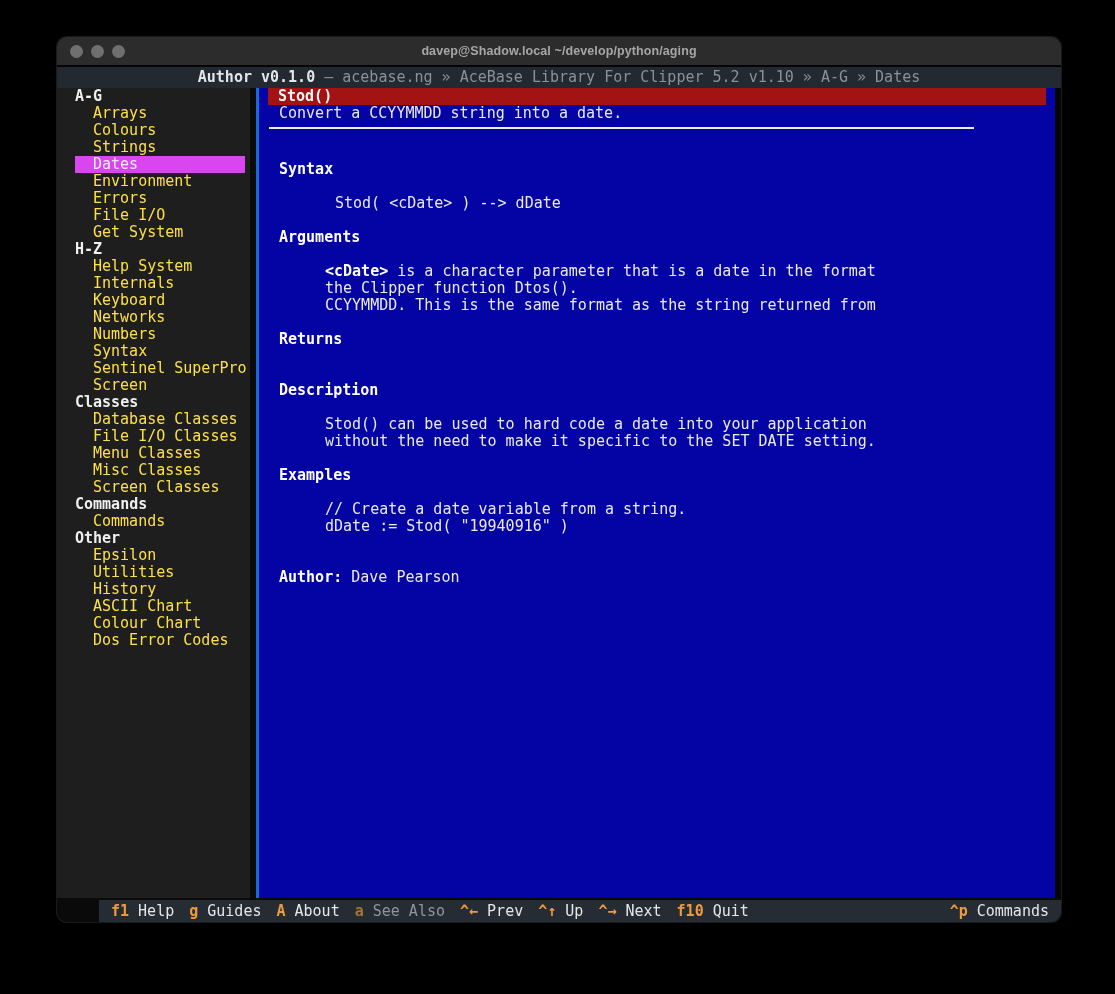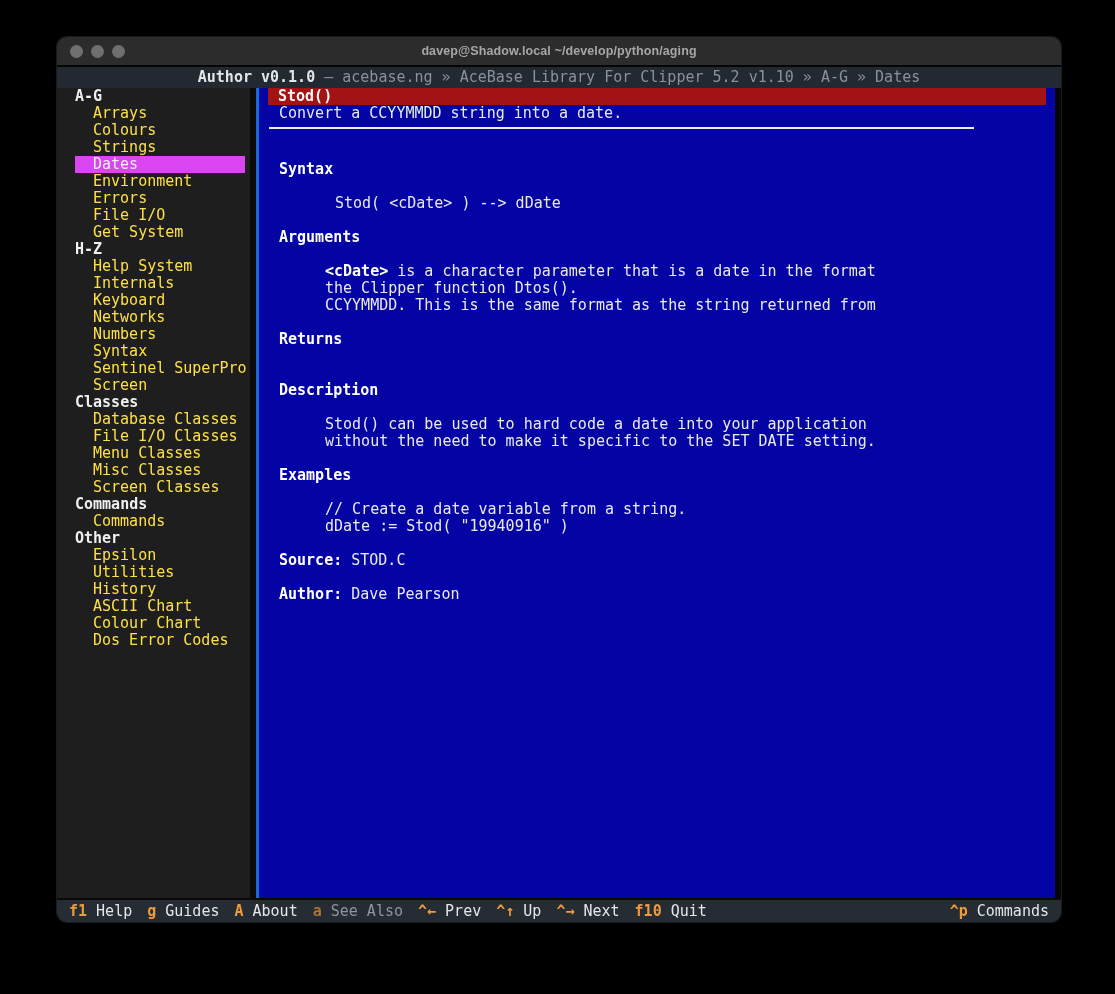--- a/index.html
+++ b/index.html
@@ -60,21 +60,21 @@
   }
   .ch { padding-left:20px; font-weight:bold; color:#ffffff; }
   .cind { padding-left:66px; }
   .csyn { padding-left:76px; }
   .ckv { padding-left:20px; }
   .b { font-weight:bold; color:#ffffff; }
 
   
   .footer {
     height:24px; flex:0 0 auto; background:#262c34; border-top:2px solid #0a0a0a;
-    display:flex; align-items:center; padding:0 12px; font-size:15px; white-space:pre;
+    display:flex; align-items:center; padding:0 12px; font-size:15px; white-space:pre;margin-left:42px;
   }
   .fleft { display:flex; gap:15px; }
   .fitem .fkey { color:#ef9b3d; font-weight:bold; }
   .fitem .flabel { color:#e4e6e8; }
   .fitem.fdis .fkey { color:#a8742e; }
   .fitem.fdis .flabel { color:#8f959c; }
   .fright { margin-left:auto; }
 </style>
 </head>
 <body>
@@ -152,21 +152,20 @@
           <div class="crow ch">Description</div>
           <div class="crow"></div>
           <div class="crow cind">Stod() can be used to hard code a date into your application</div>
           <div class="crow cind">without the need to make it specific to the SET DATE setting.</div>
           <div class="crow"></div>
           <div class="crow ch">Examples</div>
           <div class="crow"></div>
           <div class="crow cind">// Create a date variable from a string.</div>
           <div class="crow cind">dDate := Stod( "19940916" )</div>
           <div class="crow"></div>
-          <div class="crow ckv"><span class="b">Source:</span> STOD.C</div>
           <div class="crow"></div>
           <div class="crow ckv"><span class="b">Author:</span> Dave Pearson</div>
         </div>
     </div>
     <div class="rightedge"></div>
   </div>
 
   <div class="footer">
     <div class="fleft"><span class="fitem"><span class="fkey">f1</span><span class="flabel"> Help</span></span><span class="fitem"><span class="fkey">g</span><span class="flabel"> Guides</span></span><span class="fitem"><span class="fkey">A</span><span class="flabel"> About</span></span><span class="fitem fdis"><span class="fkey">a</span><span class="flabel"> See Also</span></span><span class="fitem"><span class="fkey">^←</span><span class="flabel"> Prev</span></span><span class="fitem"><span class="fkey">^↑</span><span class="flabel"> Up</span></span><span class="fitem"><span class="fkey">^→</span><span class="flabel"> Next</span></span><span class="fitem"><span class="fkey">f10</span><span class="flabel"> Quit</span></span></div>
     <div class="fright fitem"><span class="fkey">^p</span><span class="flabel"> </span><span class="flabel">Commands</span></div>

